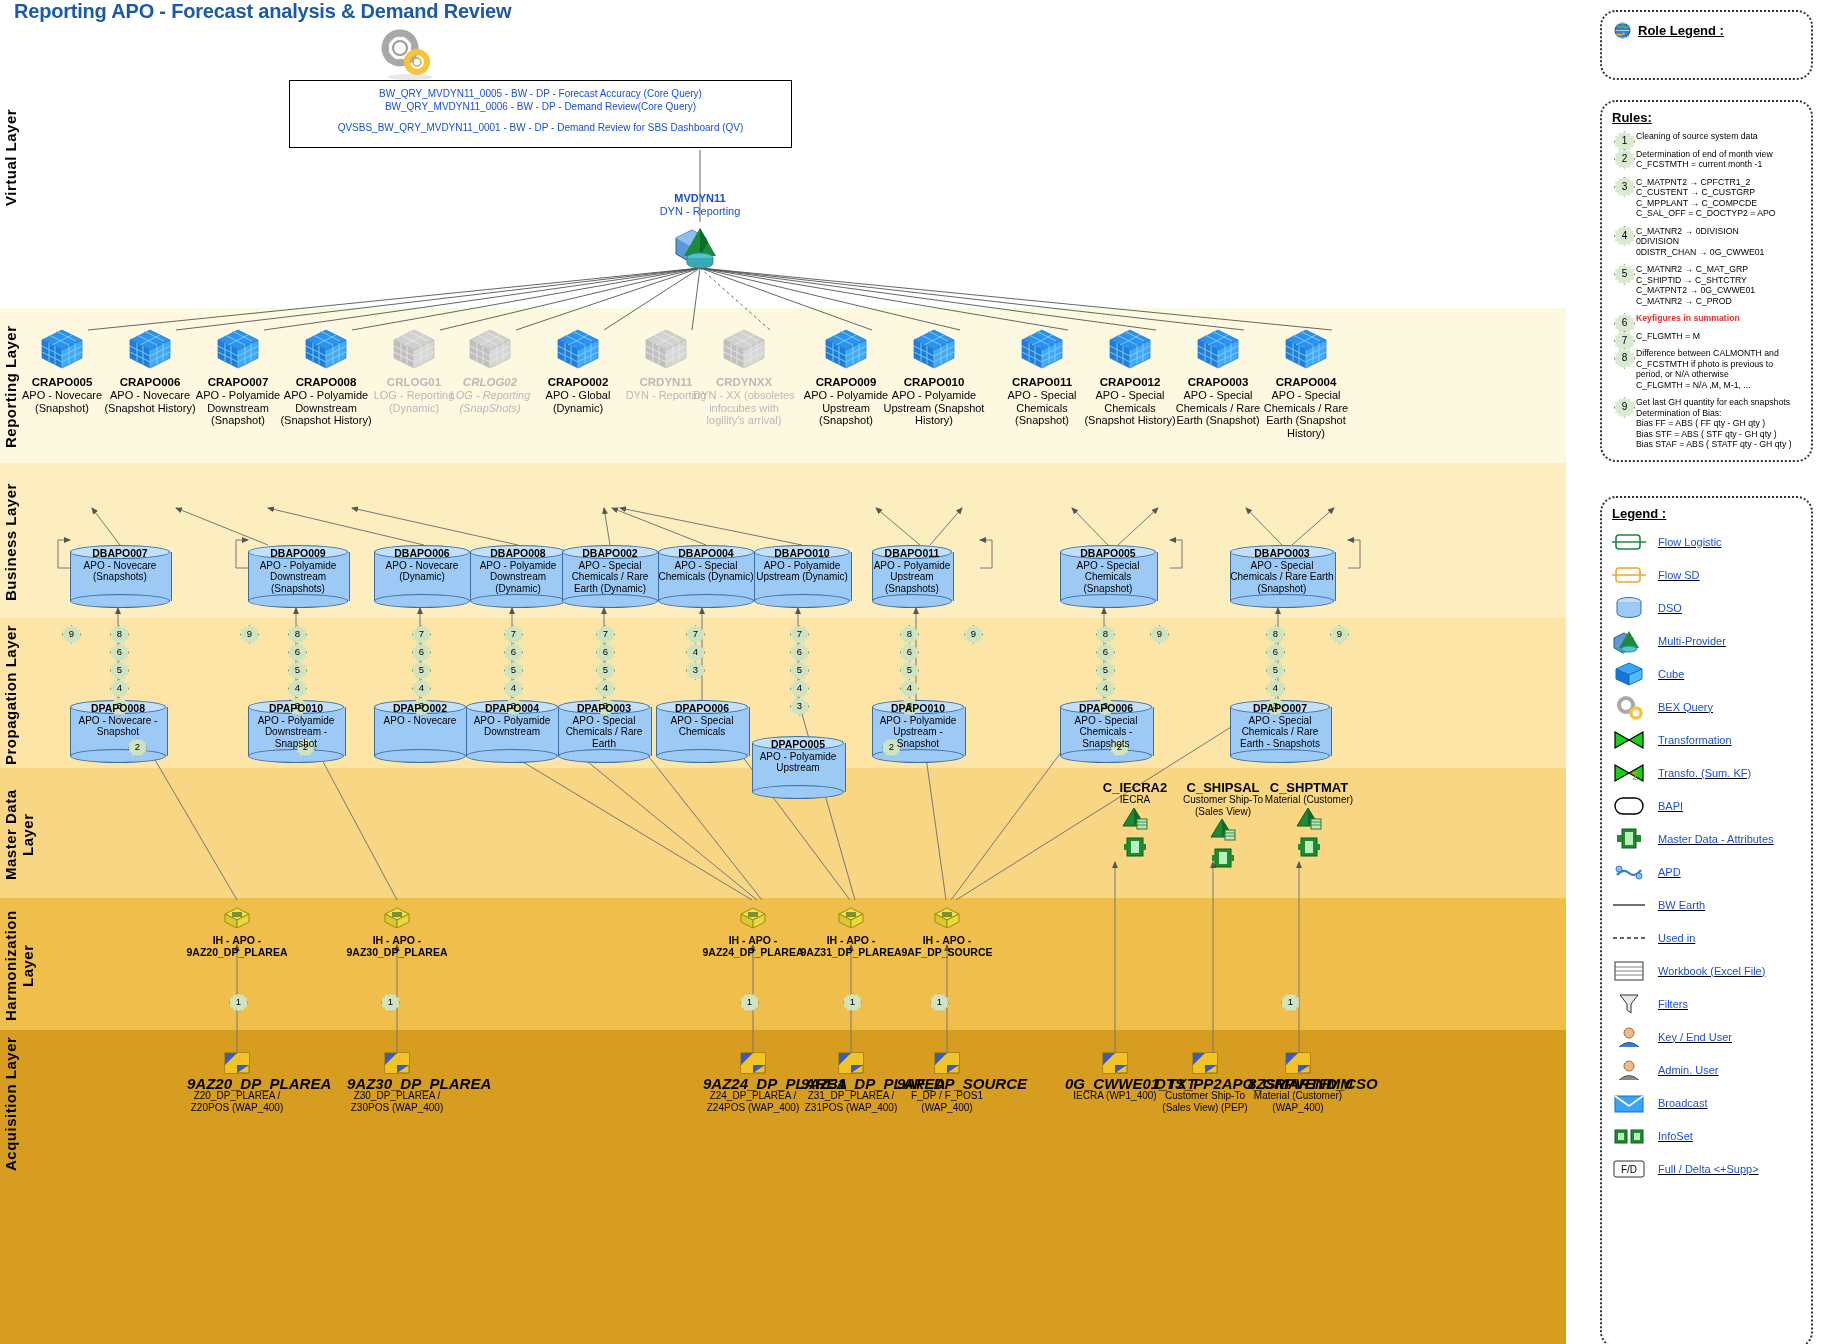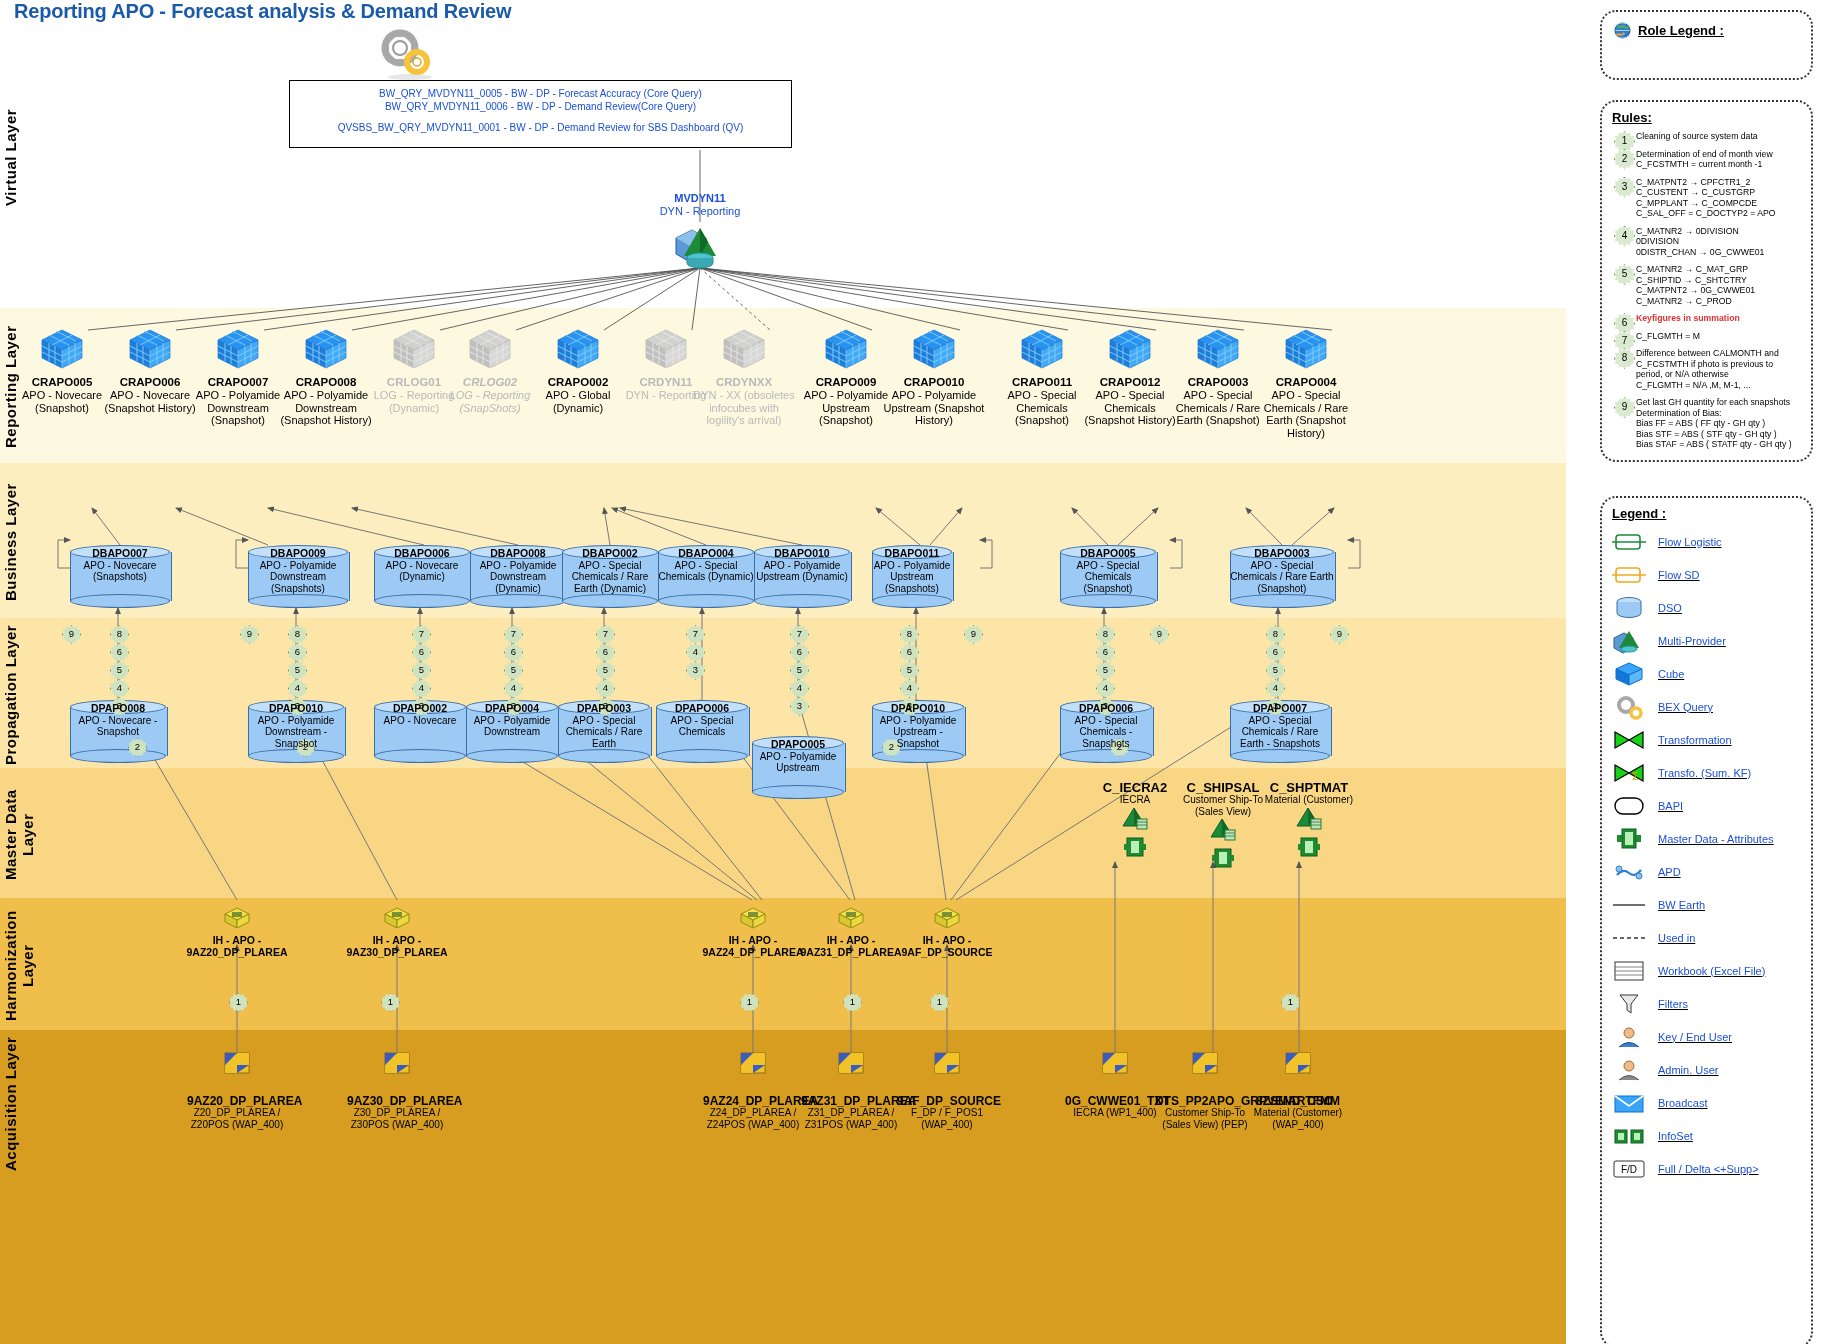--- a/index.html
+++ b/index.html
@@ -56,21 +56,21 @@
      clip-path:polygon(50% 0%,61% 12%,76% 7%,80% 23%,96% 25%,91% 41%,104% 50%,
      91% 59%,96% 75%,80% 77%,76% 93%,61% 88%,50% 100%,39% 88%,24% 93%,20% 77%,
      4% 75%,9% 59%,-4% 50%,9% 41%,4% 25%,20% 23%,24% 7%,39% 12%);}
   
   .hnode{position:absolute;width:110px;text-align:center;}
   .hicon{width:30px;height:26px;margin:0 auto;display:block;}
   .hlabel{font-size:10.5px;font-weight:bold;line-height:12px;margin-top:3px;}
   
   .anode{position:absolute;width:100px;text-align:center;}
   .aicon{width:28px;height:26px;margin:0 auto;display:block;}
-  .aid{font-size:12px;font-weight:bold;line-height:12px;margin-top:19px;}
+  .aid{font-size:15px;font-weight:bold;line-height:12px;margin-top:2px;font-style:italic;}
   .adesc{font-size:10px;line-height:11.5px;}
   
   .mdnode{position:absolute;width:110px;text-align:center;}
   .mdid{font-size:13px;font-weight:bold;line-height:12px;}
   .mddesc{font-size:10px;line-height:11.5px;}
   
   .panel{position:absolute;border:2px dotted #333;border-radius:16px;
      background:#fff;box-sizing:border-box;}
   .panel-title{font-size:13px;font-weight:bold;text-decoration:underline;color:#000;}
   .rules-row{position:relative;margin-bottom:7px;padding-left:24px;}

